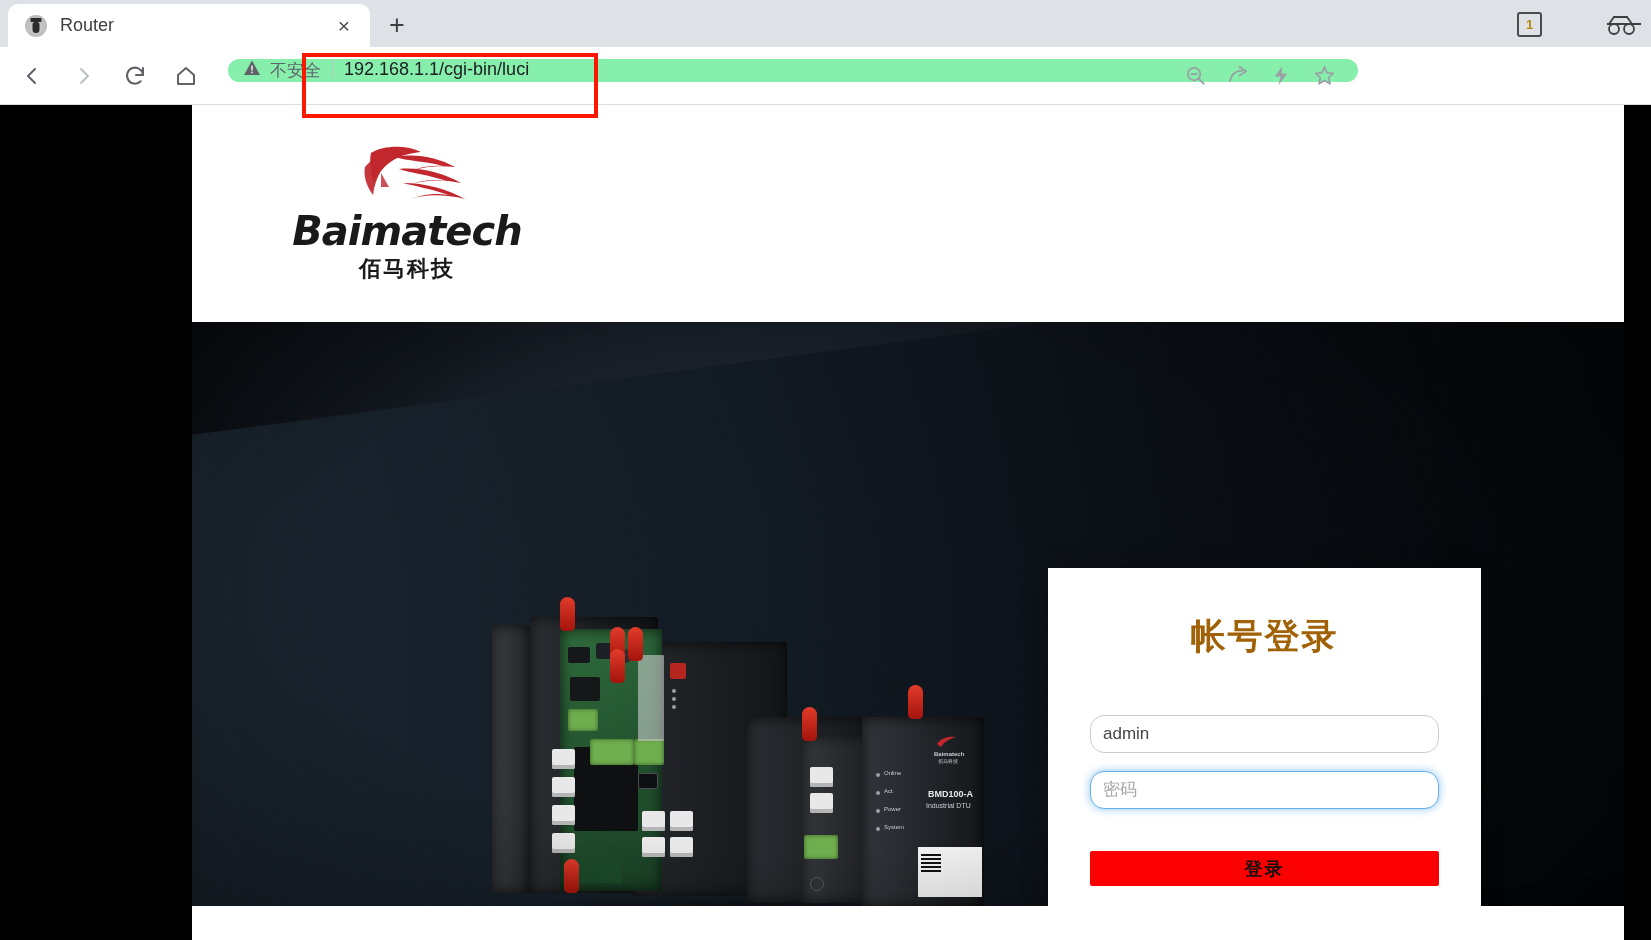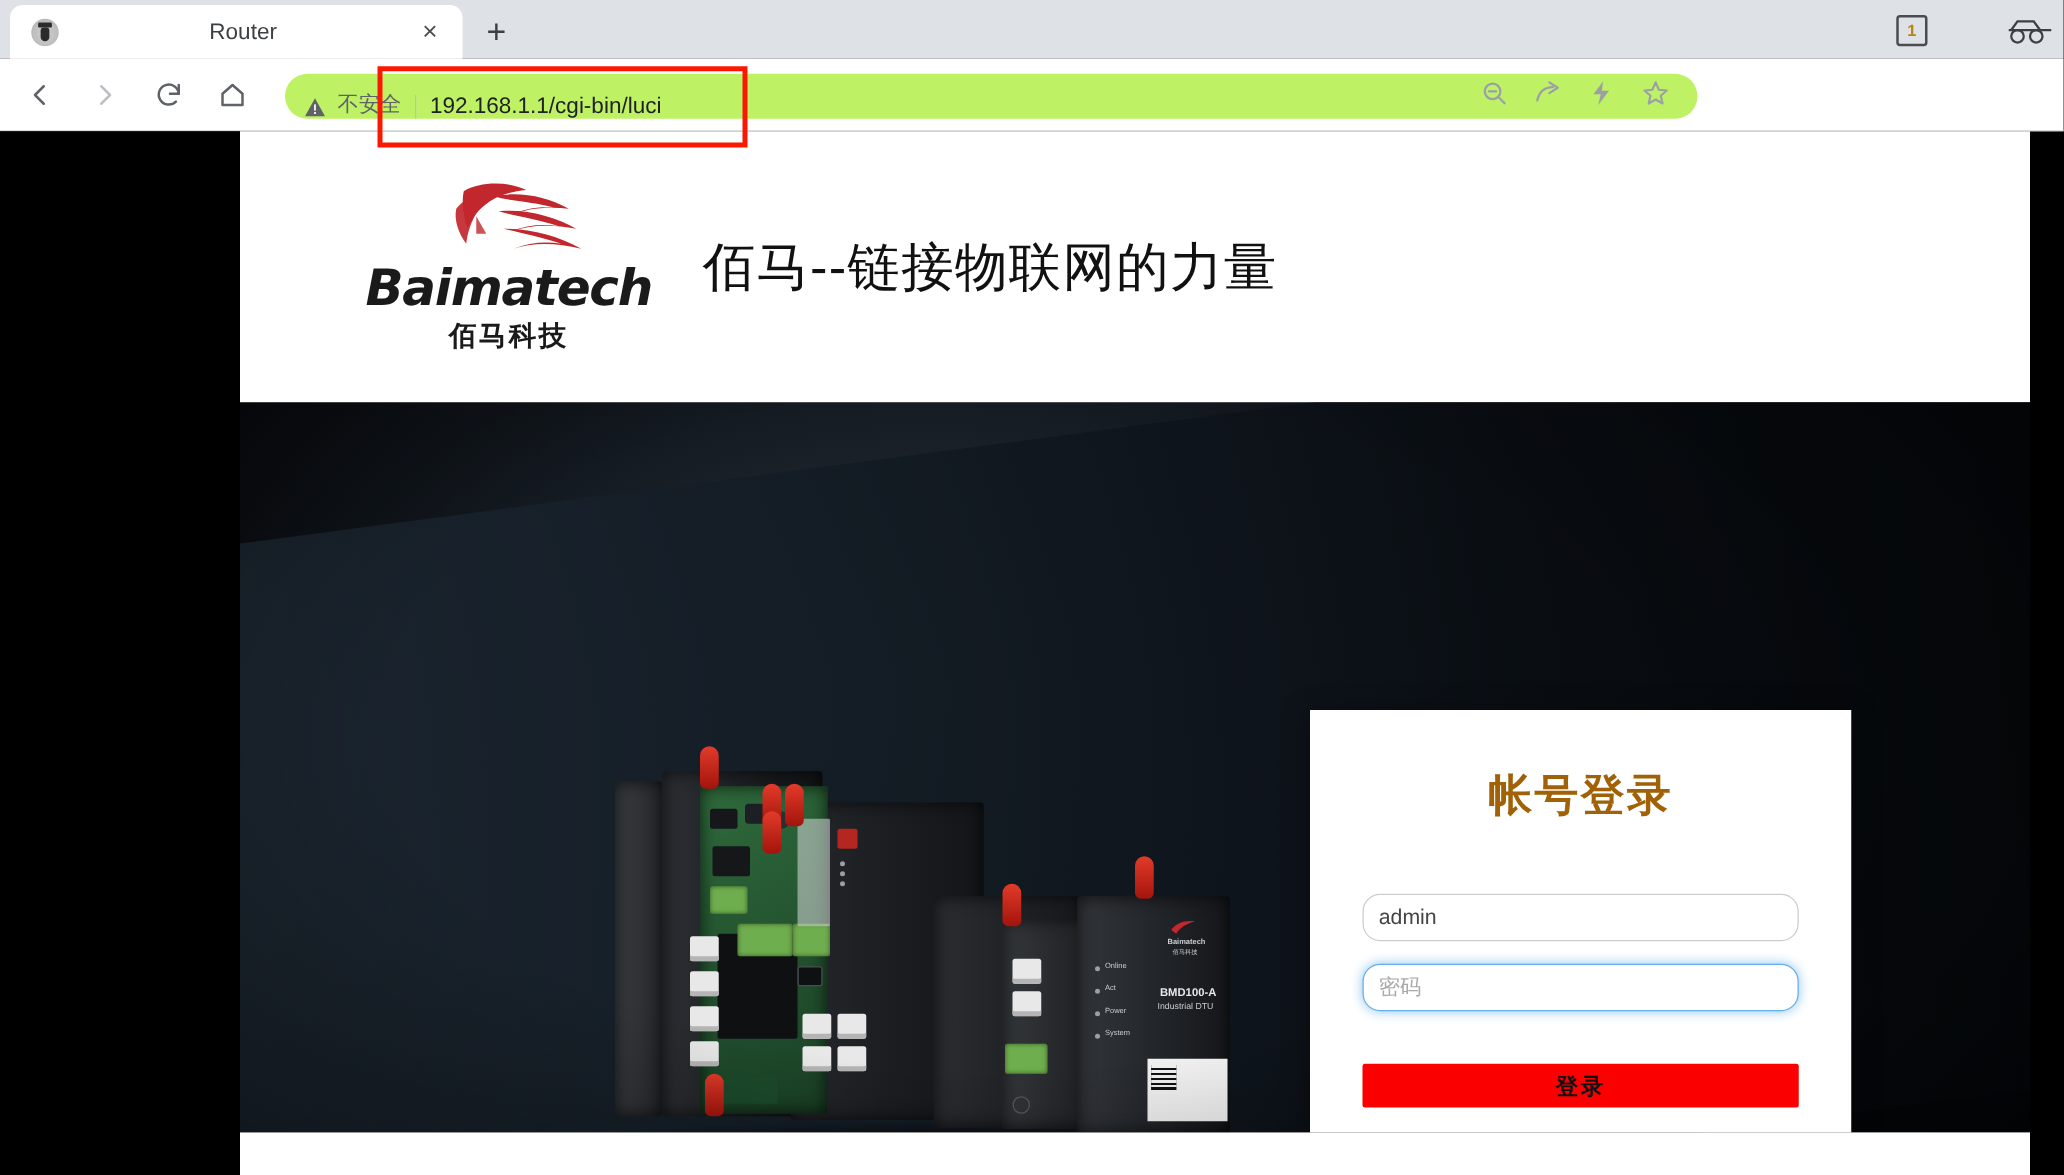--- a/index.html
+++ b/index.html
@@ -9,21 +9,20 @@
     font-family: "Liberation Sans", "DejaVu Sans", sans-serif;
     background: #000;
   }
 
   
   .browser { width: 1651px; height: 940px; position: relative; }
 
   .tabstrip {
     position: absolute; left: 0; top: 0; width: 1651px; height: 47px;
     background: #dee1e6;
-    text-align: center;
   }
   .tab {
     position: absolute; left: 8px; top: 4px; width: 362px; height: 43px;
     background: #fff;
     border-radius: 10px 10px 0 0;
     display: flex; align-items: center;
   }
   .tab-favicon {
     width: 22px; height: 22px; margin-left: 17px; flex: none;
     border-radius: 50%;
@@ -73,23 +72,23 @@
     position: absolute; top: 13px; width: 32px; height: 32px;
     display: flex; align-items: center; justify-content: center;
     color: #5f6368;
   }
   .nav-back  { left: 16px; }
   .nav-fwd   { left: 68px; color: #bdc1c6; }
   .nav-reload{ left: 119px; }
   .nav-home  { left: 170px; }
 
   .omnibox {
-    position: absolute; left: 228px; top: 12px; width: 1130px; height: 36px;
-    background: #bef264; border-radius: 18px;
-    display: flex; align-items: flex-end;
+    position: absolute; left: 228px; top: 12px; width: 1130px; height: 23px;
+    background: #86efac; border-radius: 18px;
+    display: flex; align-items: flex-start;
   }
   .omni-warn-icon {
     margin-left: 15px; width: 18px; height: 18px; flex: none; color: #5f6368;
   }
   .omni-warn-text {
     margin-left: 9px; font-size: 17px; color: #5f6368; white-space: nowrap;
   }
   .omni-sep {
     margin: 0 11px; width: 1px; height: 19px; background: #bdc1c6; flex: none;
   }
@@ -330,21 +329,20 @@
               <path d="M28 24 C36 14 50 8 66 7 C58 12 50 18 45 26 C40 34 37 43 36 52 C30 44 26 33 28 24 Z" opacity=".92"></path>
               <path d="M58 14 C78 10 100 14 118 24 C100 22 84 24 72 29 C82 24 94 22 106 23 C88 18 70 18 58 14 Z"></path>
               <path d="M62 26 C84 24 106 30 124 40 C104 36 86 37 72 42 C84 37 98 36 110 38 C92 32 74 30 62 26 Z"></path>
               <path d="M66 40 C88 40 110 46 128 56 C108 51 88 51 74 56 C86 51 100 50 112 52 C94 46 78 43 66 40 Z"></path>
               <path d="M44 30 L52 44 L44 44 Z" opacity=".8"></path>
             </g>
           </svg>
           <div class="logo-word">Baimatech</div>
           <div class="logo-cn">佰马科技</div>
         </div>
-        <div class="tagline">佰马--链接物联网的力量</div>
       </div>
 
       <div class="hero">
         <div class="hero-diag"></div>
 
         <div class="shadow-floor"></div>
 
         <div class="products">
 
           <div class="dev dev-a"></div>

